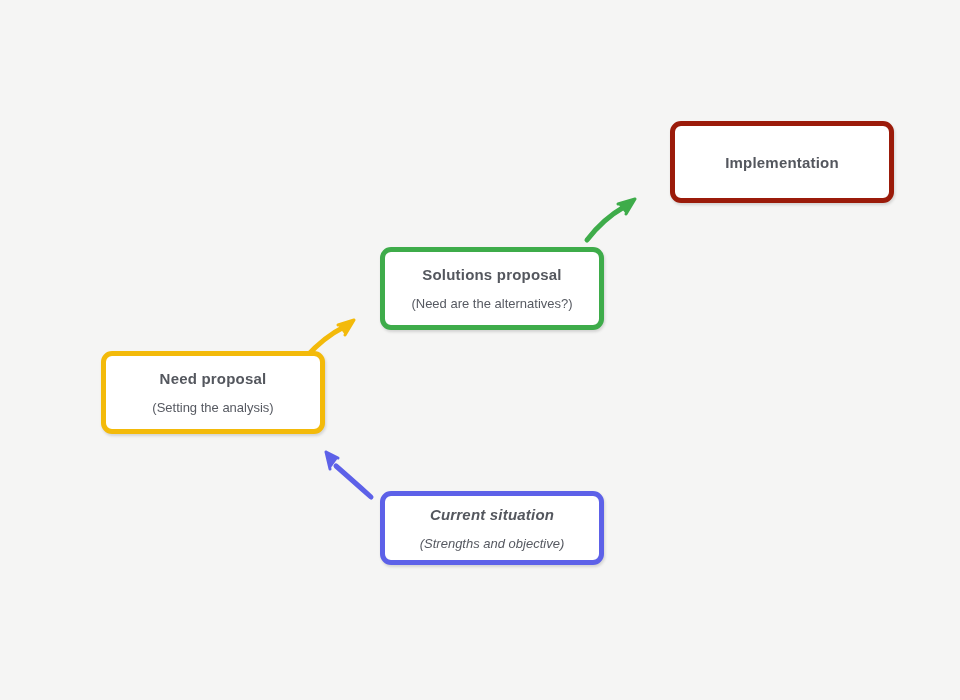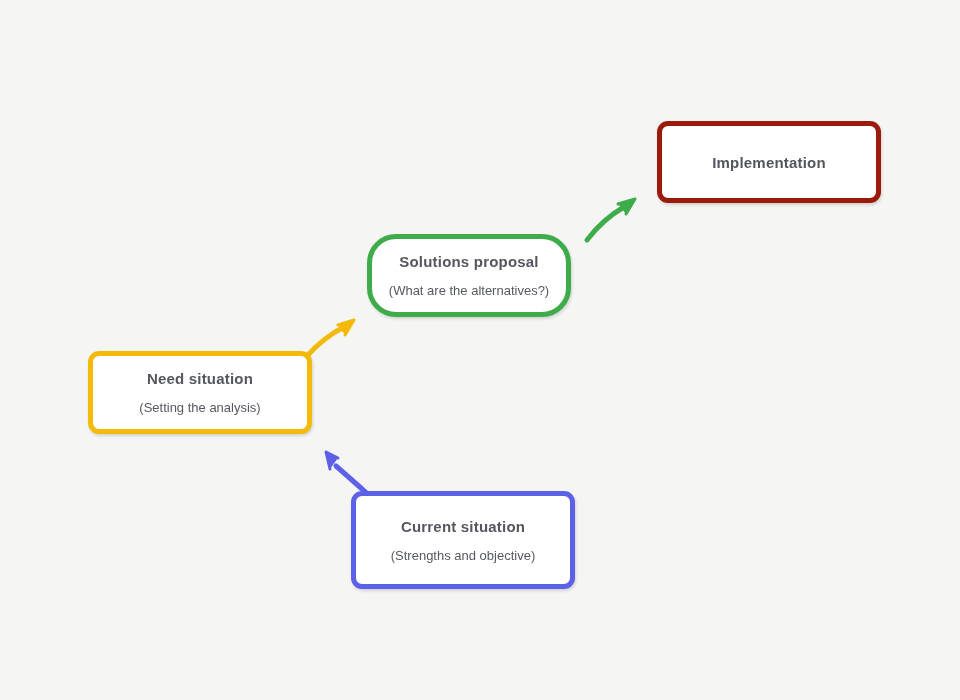--- a/index.html
+++ b/index.html
@@ -41,37 +41,38 @@
     border: 5px solid #999;
     border-radius: 11px;
     box-shadow: 1px 2px 3px rgba(0,0,0,0.14);
     display: flex;
     flex-direction: column;
     align-items: center;
     justify-content: center;
     gap: 13px;
     text-align: center;
     padding: 4px 2px;
+    margin-left: 13px;
   }
   .node-title {
     font-size: 15px;
     font-weight: bold;
     color: #54575e;
     letter-spacing: 0.2px;
   }
   .node-subtitle {
     font-size: 13px;
     color: #565961;
   }
   .node-subtitle:empty { display: none; }
 
   
-  .node-current       { left: 351px; top: 491px; width: 224px; height: 98px; }
+  .node-current       { left: 367px; top: 491px; width: 224px; height: 74px; font-style: italic; }
   .node-need          { left: 88px;  top: 351px; width: 224px; height: 83px; }
-  .node-solutions     { left: 367px; top: 234px; width: 204px; height: 83px; border-radius: 29px; }
+  .node-solutions     { left: 367px; top: 247px; width: 224px; height: 83px; }
   .node-implementation{ left: 657px; top: 121px; width: 224px; height: 82px; }
 </style>
 </head>
 <body>
 
 <div class="canvas">
 
   <svg class="arrow-layer" width="960" height="700" viewBox="0 0 960 700">
 
     <g>
@@ -92,27 +93,27 @@
       <path class="arrow-head" fill="none" d="M 635 199 L 626 214 M 635 199 L 618 204" stroke="#3eac4a"></path>
     </g>
   </svg>
 
   <div class="node node-current" style="border-color: rgb(93, 97, 232);">
     <div class="node-title">Current situation</div>
     <div class="node-subtitle">(Strengths and objective)</div>
   </div>
 
   <div class="node node-need" style="border-color: rgb(243, 186, 10);">
-    <div class="node-title">Need situation</div>
+    <div class="node-title">Need proposal</div>
     <div class="node-subtitle">(Setting the analysis)</div>
   </div>
 
   <div class="node node-solutions" style="border-color: rgb(62, 172, 74);">
     <div class="node-title">Solutions proposal</div>
-    <div class="node-subtitle">(What are the alternatives?)</div>
+    <div class="node-subtitle">(Need are the alternatives?)</div>
   </div>
 
   <div class="node node-implementation" style="border-color: rgb(155, 27, 10);">
     <div class="node-title">Implementation</div>
 
   </div>
 
 </div>
 
 </body></html>

